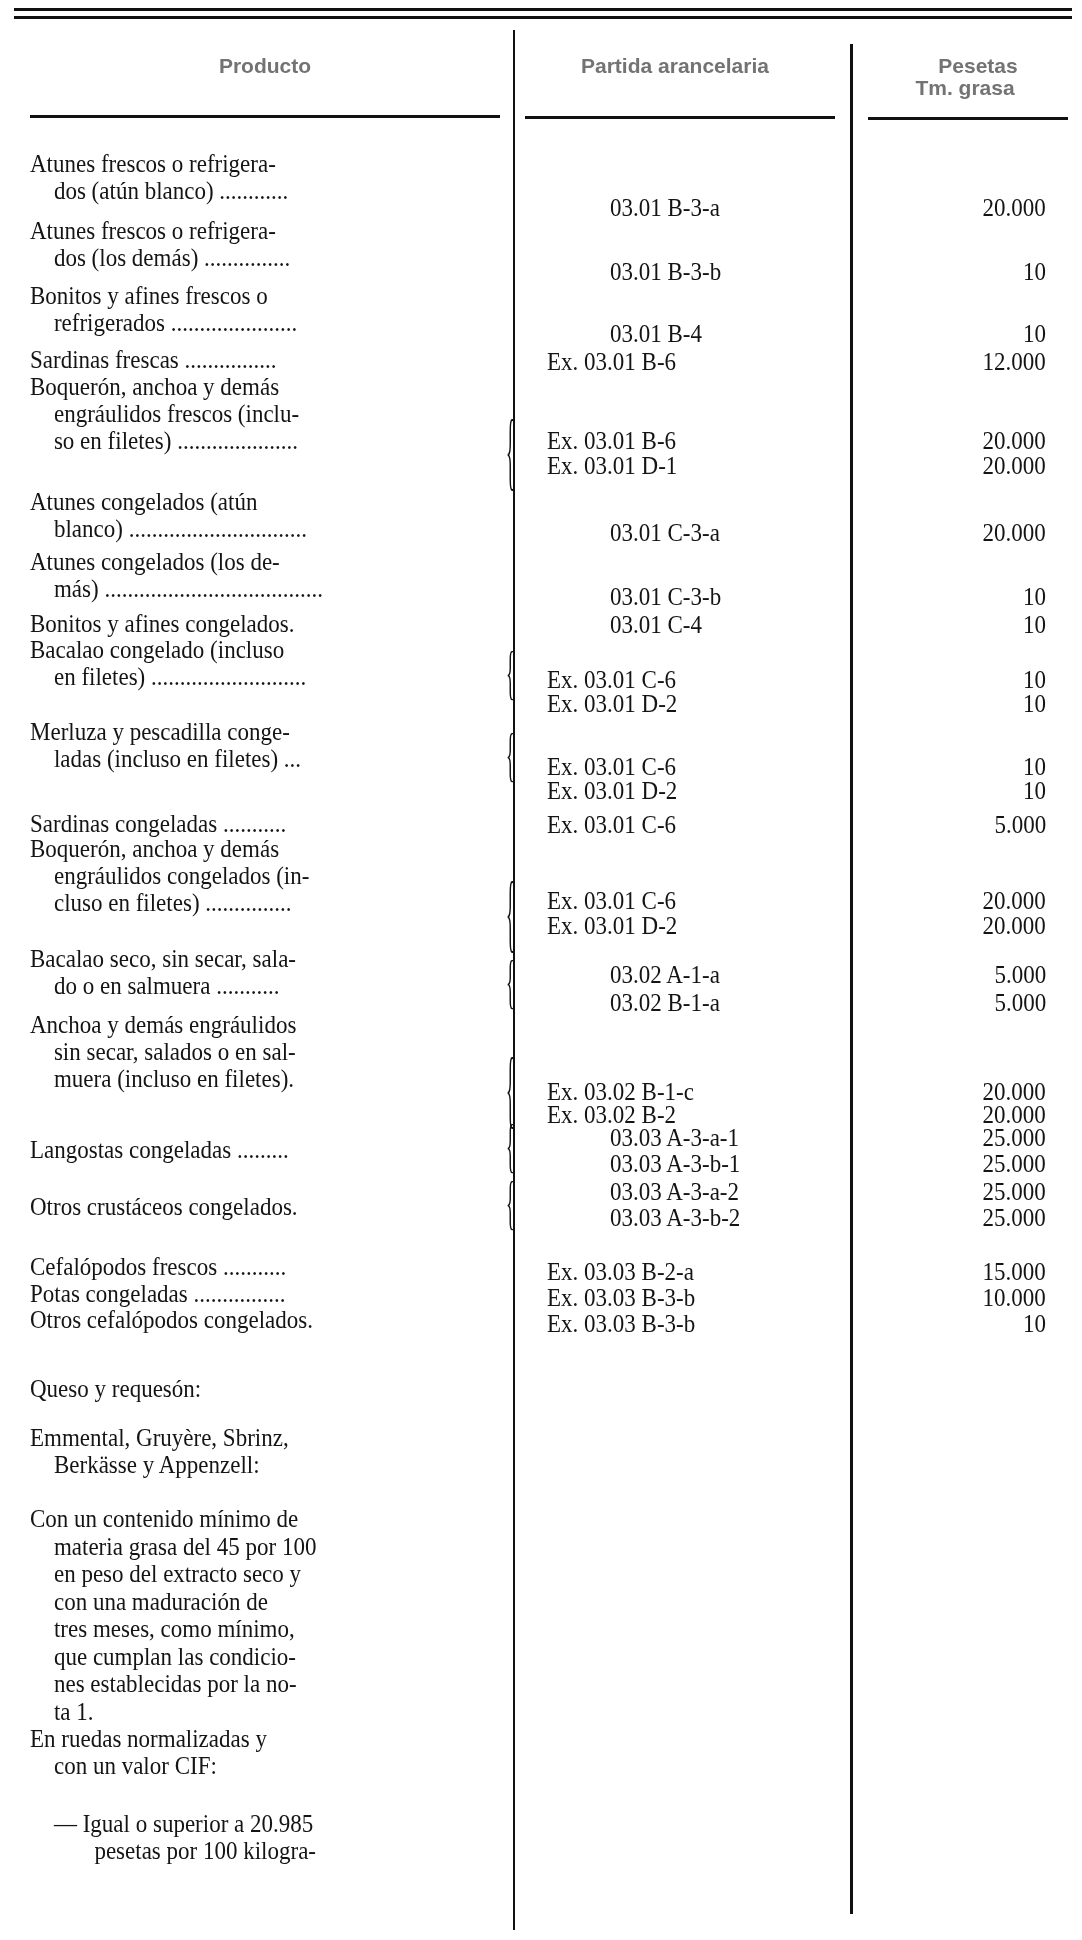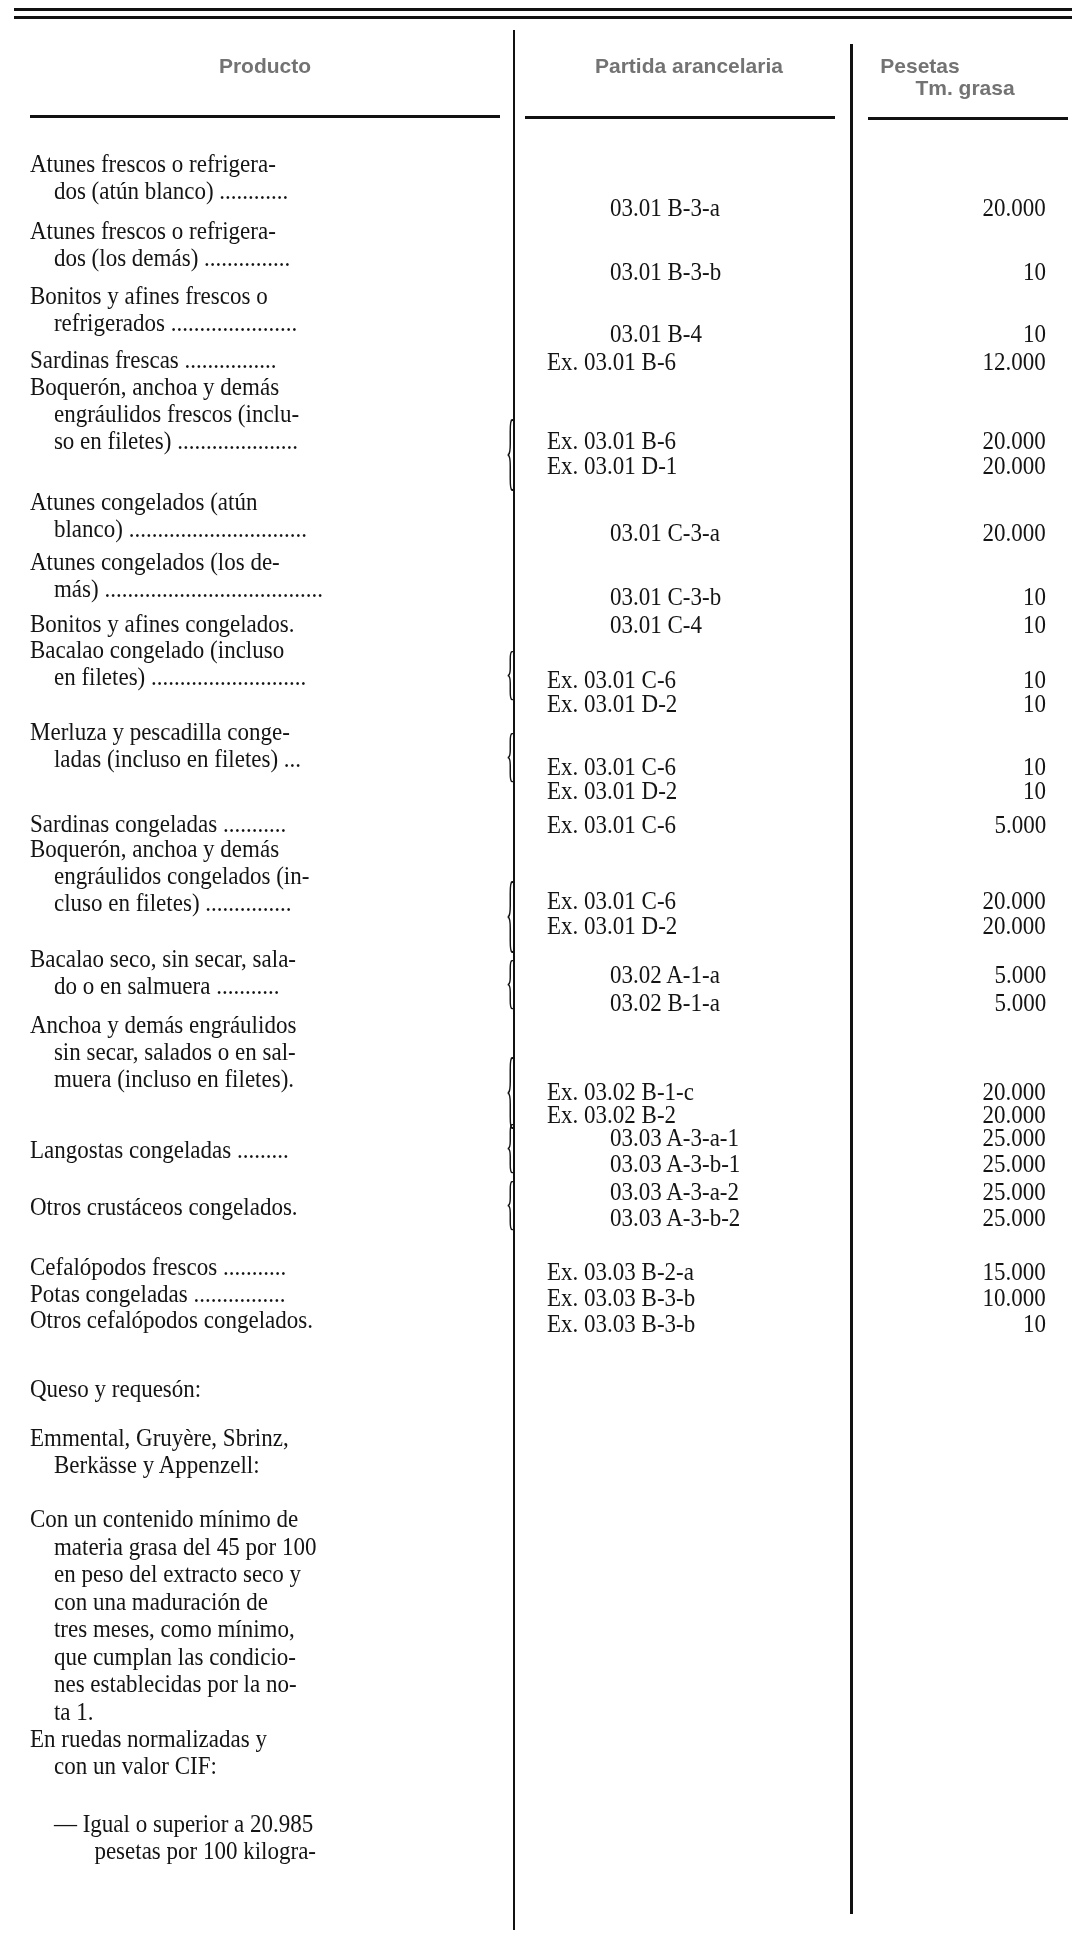--- a/index.html
+++ b/index.html
@@ -32,22 +32,22 @@
     color: #111; transform-origin: left top;
   }
 </style>
 </head>
 <body>
 
 <div class="rule" style="left:14px;top:8px;width:1058px;height:3px;"></div>
 <div class="rule" style="left:14px;top:16px;width:1058px;height:3px;"></div>
 
 <div class="hdr" style="left:30px;top:54px;width:470px;">Producto</div>
-<div class="hdr" style="left:529px;top:54px;width:320px;">Partida arancelaria</div>
-<div class="hdr" style="left:820px;top:54px;width:200px;">Pesetas</div>
+<div class="hdr" style="left:515px;top:54px;width:320px;">Partida arancelaria</div>
+<div class="hdr" style="left:878px;top:54px;width:200px;">Pesetas</div>
 <div class="hdr" style="left:865px;top:76px;width:200px;">Tm. grasa</div>
 
 <div class="rule" style="left:30px;top:115px;width:470px;height:3px;"></div>
 <div class="rule" style="left:525px;top:116px;width:310px;height:3px;"></div>
 <div class="rule" style="left:868px;top:117px;width:200px;height:3px;"></div>
 
 <div class="vline" style="left:513px;top:30px;width:2px;height:1900px;"></div>
 <div class="vline" style="left:850px;top:44px;width:3px;height:1870px;"></div>
 
 <div id="body">

